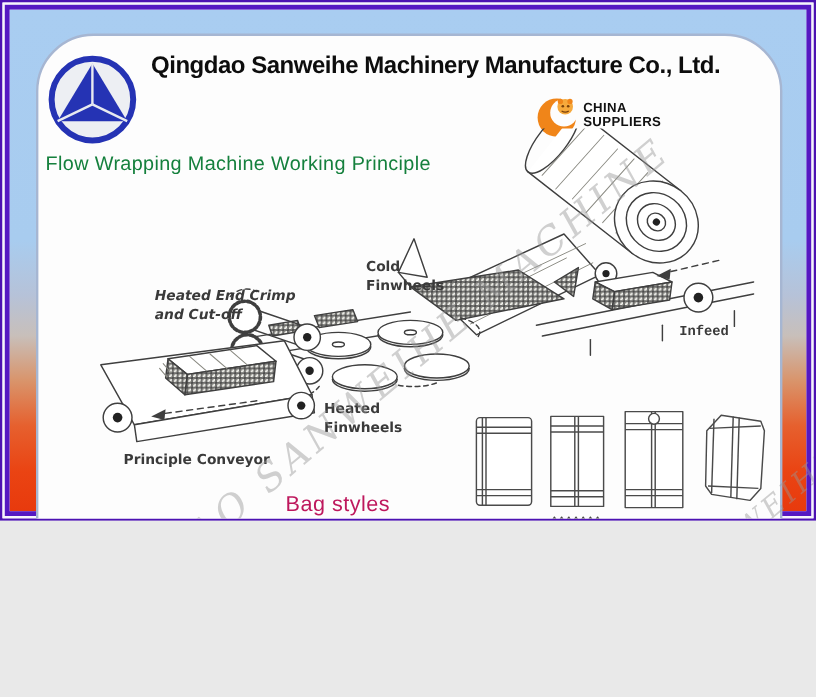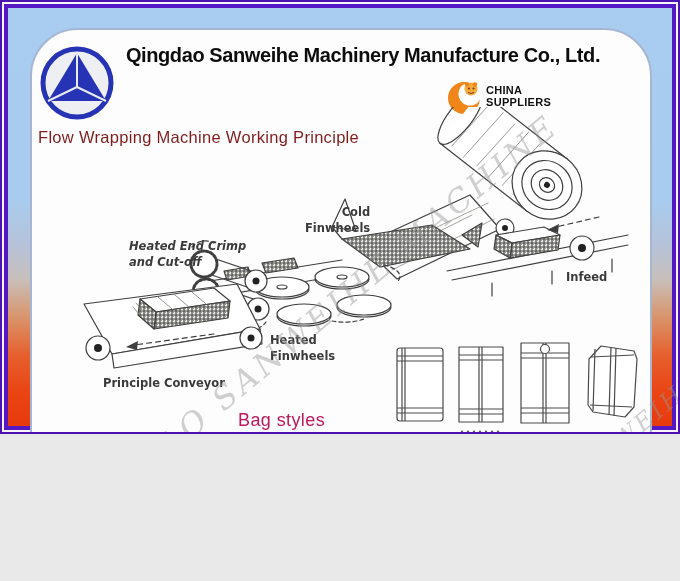--- a/index.html
+++ b/index.html
@@ -35,21 +35,21 @@
   }
   .gold-badge .label{font-size:18px;color:#d69536;letter-spacing:0.2px;}
   .china-logo{
     position:absolute;left:444px;top:72px;z-index:3;
     display:flex;align-items:center;gap:2px;
   }
   .china-text{font-size:11px;font-weight:bold;color:#111;line-height:12px;letter-spacing:0.3px;}
   
   .section-title{
     position:absolute;left:36px;top:126px;z-index:3;
-    font-size:16.5px;color:#7f1d1d;letter-spacing:0.3px;white-space:nowrap;
+    font-size:16.5px;color:#15803d;letter-spacing:0.3px;white-space:nowrap;
   }
   
   .svg-abs{position:absolute;z-index:3;}
   
   .dlabel{
     position:absolute;z-index:4;font-family:"DejaVu Sans",sans-serif;
     font-size:11.5px;font-weight:bold;color:#3a3a3a;line-height:16px;white-space:nowrap;
   }
   .bag-styles-label{
     position:absolute;left:236px;top:408px;z-index:4;
@@ -348,25 +348,25 @@
       <rect x="448" y="20" width="18" height="12" fill="#c2cdd3"></rect>
       <line x1="398" y1="44" x2="398" y2="52"></line>
         <line x1="470" y1="44" x2="470" y2="52"></line>
     </g>
   </svg>
 
   <div class="dlabel" style="left:127px;top:236px;font-style:italic;">
     <div>Heated End Crimp</div>
     <div>and Cut-off</div>
   </div>
-  <div class="dlabel" style="left:303px;top:202px;text-align:right;">
+  <div class="dlabel" style="left:303px;top:212px;">
     <div>Cold</div>
     <div>Finwheels</div>
   </div>
-  <div class="dlabel" style="left:564px;top:267px;">Infeed</div>
+  <div class="dlabel" style="left:564px;top:267px;font-family:Liberation Mono, monospace;">Infeed</div>
   <div class="dlabel" style="left:268px;top:330px;">
     <div>Heated</div>
     <div>Finwheels</div>
   </div>
   <div class="dlabel" style="left:101px;top:373px;">Principle Conveyor</div>
 
   <div class="bag-styles-label">Bag styles</div>
 
   <div class="wm wm-main">QINGDAO SANWEIHE MACHINE</div>
   <div class="wm wm-2">QINGDAO SANWEIHE</div>

